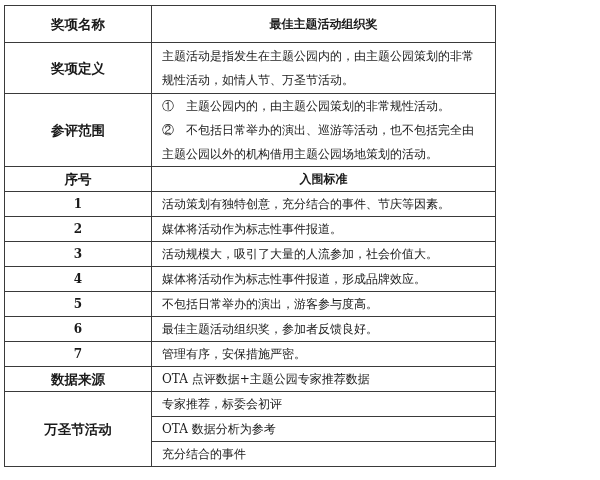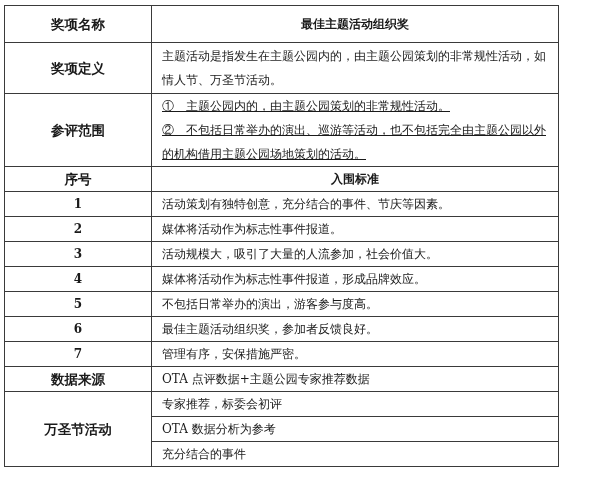--- a/index.html
+++ b/index.html
@@ -1,31 +1,31 @@
 <!DOCTYPE html>
 <html><head>
   <meta charset="utf-8">
   <style>
     html, body { margin: 0; padding: 0; background: #ffffff; }
     body { width: 600px; height: 480px; position: relative; overflow: hidden;
            font-family: "DejaVu Serif", "Liberation Serif", serif; color: #1a1a1a; }
-    table { position: absolute; left: 4px; top: 5px; width: 555px;
+    table { position: absolute; left: 4px; top: 5px; width: 492px;
             border-collapse: collapse; table-layout: fixed; }
     td { border: 1.5px solid #3a3a3a; font-size: 12px; line-height: 24px;
          padding: 0 10px; vertical-align: middle; }
     td.label { width: 126px; text-align: center; font-family: "DejaVu Sans", "Liberation Sans", sans-serif;
                font-weight: bold; font-size: 13.5px; }
     td.head { text-align: center; font-family: "DejaVu Sans", "Liberation Sans", sans-serif; font-weight: bold; }
     td.num { text-align: center; font-weight: bold; font-family: "DejaVu Serif", serif; }
     .r-title td { height: 36px; }
     .r-def td { height: 48px; padding-top: 1px; padding-bottom: 1px; }
     .r-scope td { height: 72px; }
     .r-std td { height: 24px; margin-top: 40px; }
     .r-sub td { height: 24px; }
-    .line { display: block; text-decoration: underline; }
+    .line { display: block; }
   </style>
 </head>
 <body>
 
 <table>
   <tbody>
       <tr class="r-title">
     <td class="label">奖项名称</td>
     <td class="head">最佳主题活动组织奖</td>
   </tr>

